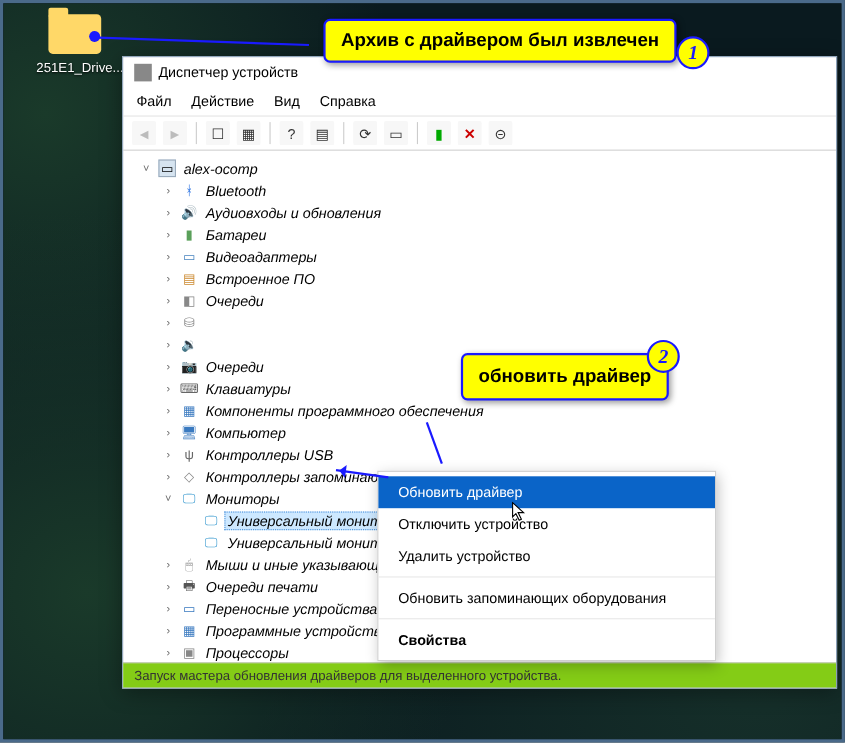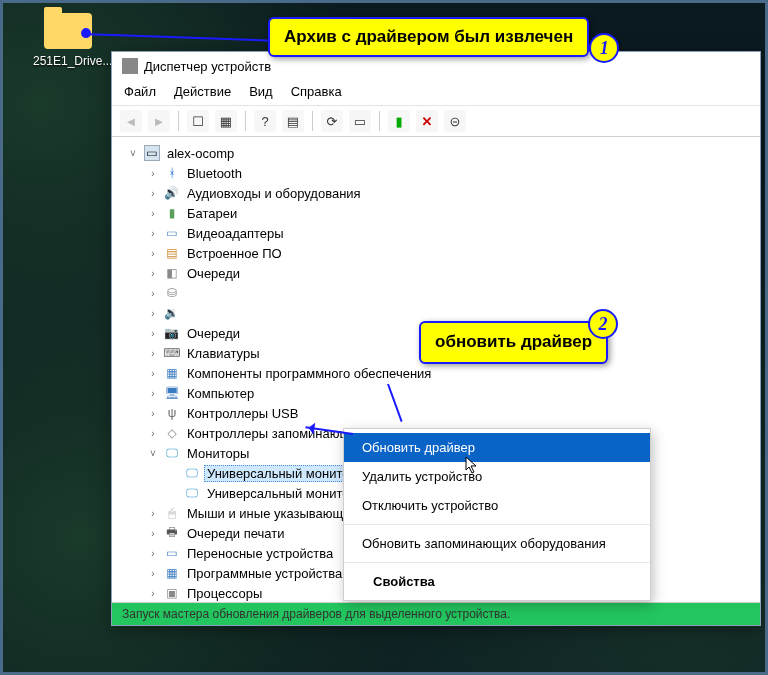--- a/index.html
+++ b/index.html
@@ -37,21 +37,21 @@
   .desktop-icon span { font-size:12px; text-shadow:0 1px 2px #000; }
 
   
   .window {
     position:absolute; top:48px; left:108px;
     width:650px; height:575px;
     background:#fff; border:1px solid #8aa0b8;
     box-shadow:0 4px 18px rgba(0,0,0,.35);
     display:flex; flex-direction:column;
   }
-  .titlebar { display:flex; align-items:center; padding:6px 10px; font-size:13px; }
+  .titlebar { display:flex; padding:6px 10px; font-size:13px; }
   .titlebar .icon { width:16px; height:16px; margin-right:6px; background:#888; display:inline-block; }
   .menubar { display:flex; gap:18px; padding:4px 12px 6px; font-size:13px; }
   .menubar span { cursor:default;text-align:center; }
   .toolbar {
     display:flex; align-items:center; gap:6px;
     padding:4px 8px; border-top:1px solid #e4e4e4; border-bottom:1px solid #d0d0d0;
   }
   .tbtn {
     width:22px; height:22px; border:1px solid transparent;
     display:flex; align-items:center; justify-content:center;
@@ -62,39 +62,39 @@
   .tbtn.red { color:#c00; font-weight:bold; }
   .tbtn.green { color:#0a0; }
 
   .tree {
     flex:1; overflow:hidden; padding:6px 0 6px 6px;
     position:relative;
   }
   .node { display:flex; align-items:center; height:20px; padding-left:4px; white-space:nowrap; }
   .node .chev { width:14px; text-align:center; color:#6a6a6a; font-size:10px; }
   .node .nicon { width:16px; height:16px; margin:0 4px; display:inline-flex; align-items:center; justify-content:center; font-size:12px; }
-  .node .txt { padding:1px 3px; }
+  .node .txt { padding:1px 3px;font-style:italic; }
   .node.sel .txt { background:#cde8ff; border:1px dotted #4a90d9; padding:0 2px; }
   .lvl0{padding-left:8px}.lvl1{padding-left:28px}.lvl2{padding-left:48px}
 
   
   .ctxmenu {
     position:absolute; top:425px; left:340px;
     width:308px; background:#fff; border:1px solid #cfcfcf;
     box-shadow:2px 4px 12px rgba(0,0,0,.25);
     padding:4px 0; font-size:13px;
   }
   .ctxitem { padding:7px 18px; cursor:default; }
   .ctxitem.hl { background:#0a64c8; color:#fff; }
   .ctxsep { height:1px; background:#e8e8e8; margin:4px 0; }
-  .ctxitem.bold { font-weight:600;margin-left:11px; }
+  .ctxitem.bold { font-weight:600; }
 
   .statusbar {
     border-top:1px solid #d0d0d0; padding:4px 10px;
-    font-size:12px; color:#333; background:#22c55e;
+    font-size:12px; color:#333; background:#84cc16;
   }
   .cursor-arrow {
     position:absolute; top:453px; left:462px; width:14px; height:18px; pointer-events:none;
     z-index:50;
   }
 
   
   .callout {
     position:absolute; background:#ffff00;
     border:2px solid #1a1aff; border-radius:6px;
@@ -103,21 +103,21 @@
     z-index:40;
   }
   .callout .badge {
     position:absolute; right:-12px;
     width:30px; height:30px; border-radius:50%;
     background:#ffff00; border:2px solid #1a1aff;
     display:flex; align-items:center; justify-content:center;
     font-style:italic; font-weight:bold; font-size:18px; color:#1a1aff;
     font-family:"Times New Roman", serif;
   }
-  #co1 { top:14px; left:265px; }
+  #co1 { top:14px; left:291px; }
   #co1 .badge { top:14px; right:-32px; }
   #co2 { top:318px; left:416px; line-height:1.35; }
   #co2 .badge { top:-14px; }
   .lead {
     position:absolute; background:#1a1aff; height:2px; transform-origin:left center; z-index:39;
   }
   #lead1 { top:30px; left:80px; width:198px; transform:rotate(2deg);}
   #lead1::before{
     content:""; position:absolute; left:-2px; top:-5px;
     width:10px; height:10px; background:#1a1aff; border-radius:50%;
@@ -203,21 +203,21 @@
     </div>
 
     <div class="node lvl1">
         <span class="chev">›</span>
         <span class="nicon ic-bt">ᚼ</span>
         <span class="txt">Bluetooth</span>
       </div>
     <div class="node lvl1">
         <span class="chev">›</span>
         <span class="nicon ic-snd">🔊</span>
-        <span class="txt">Аудиовходы и оборудования</span>
+        <span class="txt">Аудиовходы и обновления</span>
       </div>
     <div class="node lvl1">
         <span class="chev">›</span>
         <span class="nicon ic-bat">▮</span>
         <span class="txt">Батареи</span>
       </div>
     <div class="node lvl1">
         <span class="chev">›</span>
         <span class="nicon ic-vid">▭</span>
         <span class="txt">Видеоадаптеры</span>
@@ -313,22 +313,22 @@
 
   </div>
 
   <div class="statusbar">
     <span>Запуск мастера обновления драйверов для выделенного устройства.</span>
   </div>
 </div>
 
 <div class="ctxmenu">
   <div class="ctxitem hl">Обновить драйвер</div>
+  <div class="ctxitem">Отключить устройство</div>
   <div class="ctxitem">Удалить устройство</div>
-  <div class="ctxitem">Отключить устройство</div>
   <div class="ctxsep"></div>
   <div class="ctxitem">Обновить запоминающих оборудования</div>
   <div class="ctxsep"></div>
   <div class="ctxitem bold">Свойства</div>
 </div>
 
 <div class="lead" id="lead2a"></div>
 <div class="lead" id="lead2b"></div>
 <div class="callout" id="co2">
   <div>обновить драйвер</div>

